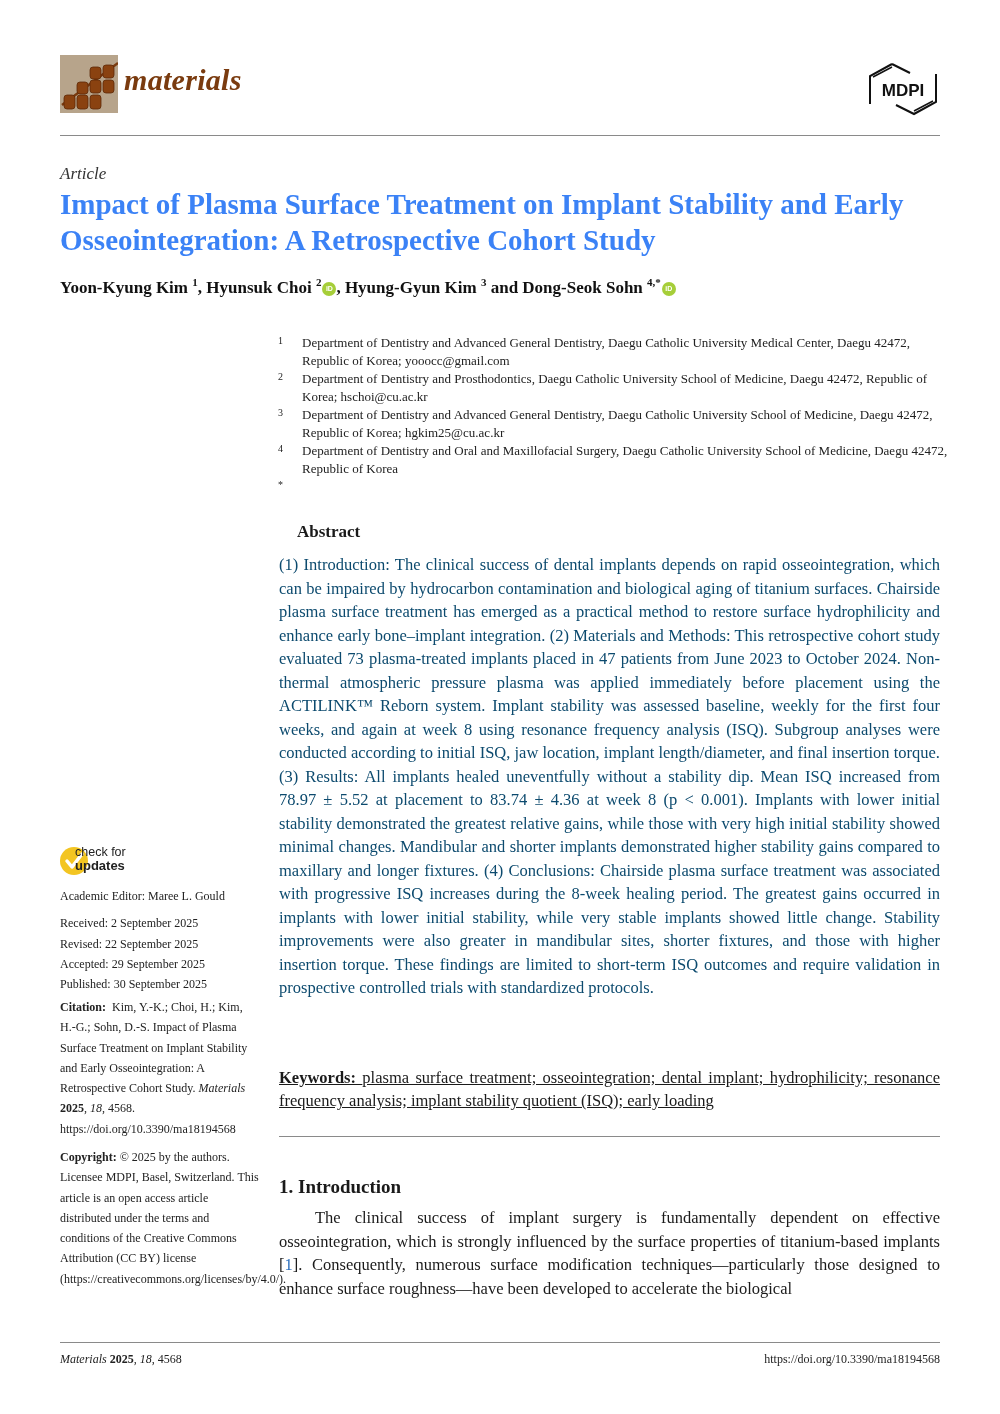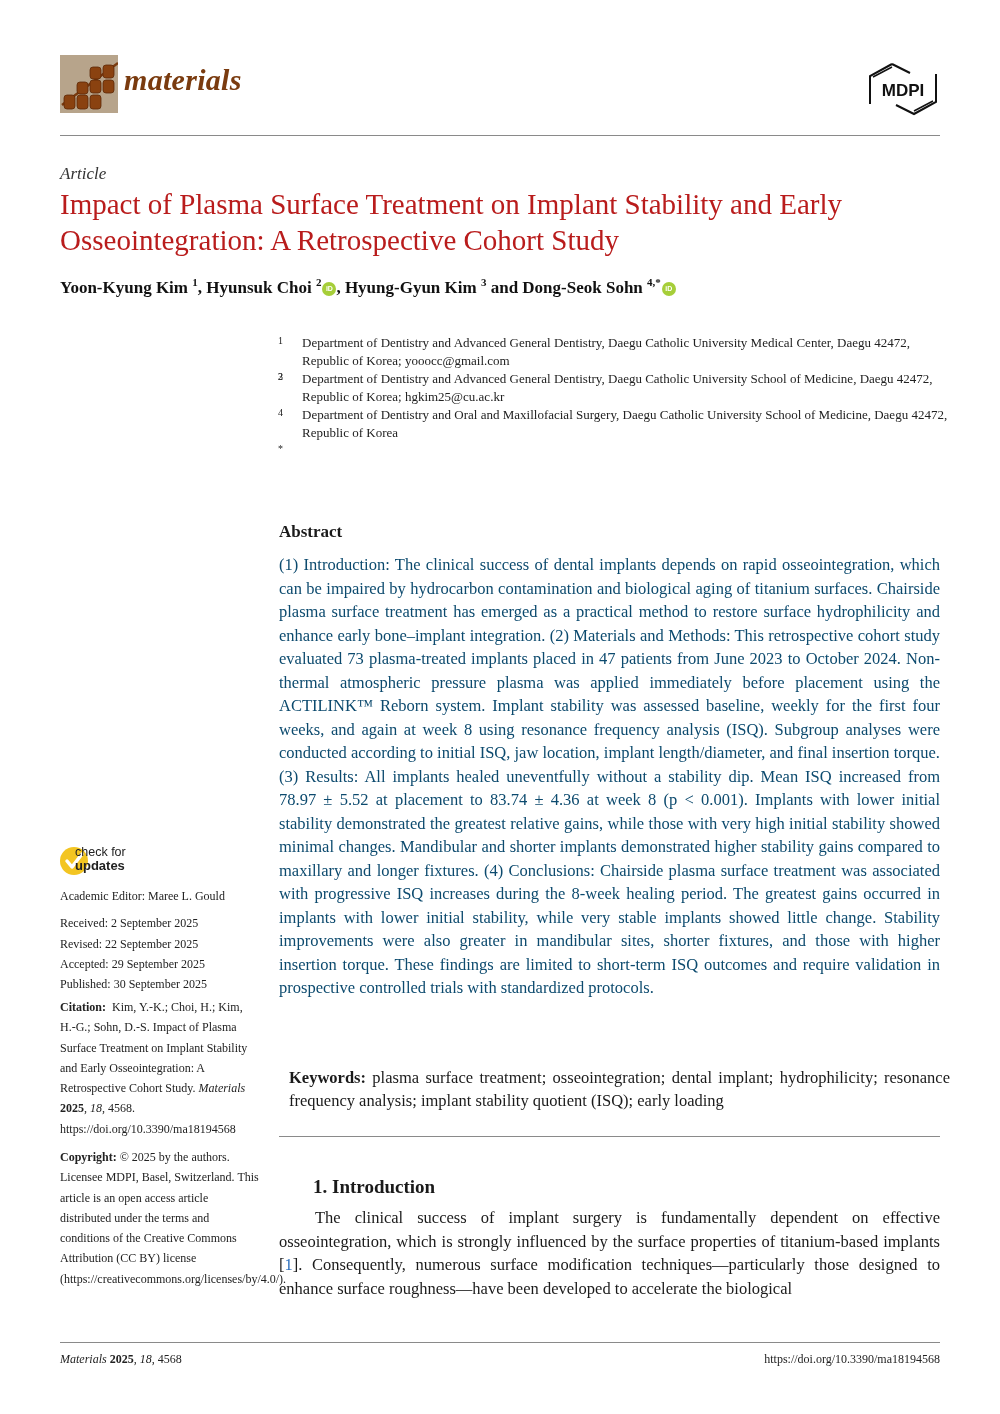--- a/index.html
+++ b/index.html
@@ -7,39 +7,39 @@
          font-family: "Liberation Serif", "DejaVu Serif", serif; color: #1a1a1a; }
   .abs { position: absolute; }
 
   
   #journal-logo { left: 60px; top: 55px; width: 58px; height: 58px; background: #b9a78f; overflow: hidden; }
   #journal-name { left: 124px; top: 63px; font-size: 30px; font-style: italic; font-weight: bold; color: #7a3b0f; letter-spacing: 0.3px; }
   #publisher-logo { left: 864px; top: 62px; width: 78px; height: 54px; }
   #header-rule { left: 60px; top: 135px; width: 880px; height: 1px; background: #8a8a8a; }
 
   #article-type { left: 60px; top: 164px; font-size: 17px; font-style: italic; color: #333; }
-  #title { left: 60px; top: 186px; width: 880px; font-size: 29px; font-weight: normal; line-height: 36px; color: #b91c1c; }
+  #title { left: 60px; top: 186px; width: 880px; font-size: 29px; font-weight: bold; line-height: 36px; color: #3b82f6; }
   #authors { left: 60px; top: 276px; font-size: 17px; font-weight: bold; color: #111; white-space: nowrap; }
   #authors sup { font-size: 11px; font-weight: bold; }
   .orcid { display: inline-block; width: 14px; height: 14px; border-radius: 50%; background: #a6ce39; color: #fff;
            font-family: "Liberation Sans", sans-serif; font-size: 7px; font-weight: bold; text-align: center; line-height: 14px; vertical-align: 2px; margin-left: 1px; }
 
   
   #affiliations { left: 278px; top: 334px; width: 670px; font-size: 13px; line-height: 18px; color: #222; }
   .aff { position: relative; padding-left: 24px; }
   .aff-num { position: absolute; left: 0; top: -2px; font-size: 10px; }
 
   
-  #abstract-heading { left: 279px; top: 522px; font-size: 17px; font-weight: bold; }
+  #abstract-heading { left: 297px; top: 522px; font-size: 17px; font-weight: bold; }
   #abstract-body { left: 279px; top: 553px; width: 661px; font-size: 16.5px; line-height: 23.5px; text-align: justify; color: #0c4a6e; }
-  #keywords { left: 289px; top: 1066px; width: 661px; font-size: 16.5px; line-height: 23px; text-align: justify; }
+  #keywords { left: 279px; top: 1066px; width: 661px; font-size: 16.5px; line-height: 23px; text-align: justify; text-decoration: underline; }
   #keywords b { font-weight: bold; }
   #mid-rule { left: 279px; top: 1136px; width: 661px; height: 1px; background: #8a8a8a; }
 
-  #intro-heading { left: 279px; top: 1176px; font-size: 19px; font-weight: bold; margin-left: 34px; }
+  #intro-heading { left: 279px; top: 1176px; font-size: 19px; font-weight: bold; }
   #intro-body { left: 279px; top: 1206px; width: 661px; font-size: 16.5px; line-height: 23.5px; text-align: justify; text-indent: 36px; }
   .cite-link { color: #2a6ebd; }
 
   
   #check-updates { left: 60px; top: 845px; width: 200px; height: 34px; }
   .cu-circle { position: absolute; left: 0; top: 2px; width: 28px; height: 28px; border-radius: 50%; background: #f3c522; }
   .cu-text { position: absolute; left: 15px; top: 1px; font-family: "Liberation Sans", sans-serif; font-size: 12.5px; line-height: 13px; color: #222; }
   .cu-text b { font-weight: bold; font-size: 13px; }
   #sidebar { left: 60px; top: 886px; width: 200px; font-size: 12px; color: #222; }
   .side-line { line-height: 20.3px; }
@@ -92,21 +92,21 @@
   <span>Hyunsuk Choi</span>
   <sup>2</sup><span class="orcid">iD</span><span>, </span>
   <span>Hyung-Gyun Kim</span>
   <sup>3</sup><span> and </span>
   <span>Dong-Seok Sohn</span>
   <sup>4,*</sup><span class="orcid">iD</span>
 </div>
 
 <div id="affiliations" class="abs">
   <div class="aff"><span class="aff-num">1</span><span>Department of Dentistry and Advanced General Dentistry, Daegu Catholic University Medical Center, Daegu 42472, Republic of Korea; yooocc@gmail.com</span></div>
-  <div class="aff"><span class="aff-num">2</span></div>
+  <div class="aff"><span class="aff-num">2</span><span>Department of Dentistry and Prosthodontics, Daegu Catholic University School of Medicine, Daegu 42472, Republic of Korea; hschoi@cu.ac.kr</span></div>
   <div class="aff"><span class="aff-num">3</span><span>Department of Dentistry and Advanced General Dentistry, Daegu Catholic University School of Medicine, Daegu 42472, Republic of Korea; hgkim25@cu.ac.kr</span></div>
   <div class="aff"><span class="aff-num">4</span><span>Department of Dentistry and Oral and Maxillofacial Surgery, Daegu Catholic University School of Medicine, Daegu 42472, Republic of Korea</span></div>
   <div class="aff"><span class="aff-num">*</span></div>
 </div>
 
 <div id="abstract-heading" class="abs">Abstract</div>
 <div id="abstract-body" class="abs">(1) Introduction: The clinical success of dental implants depends on rapid osseointegration, which can be impaired by hydrocarbon contamination and biological aging of titanium surfaces. Chairside plasma surface treatment has emerged as a practical method to restore surface hydrophilicity and enhance early bone–implant integration. (2) Materials and Methods: This retrospective cohort study evaluated 73 plasma-treated implants placed in 47 patients from June 2023 to October 2024. Non-thermal atmospheric pressure plasma was applied immediately before placement using the ACTILINK™ Reborn system. Implant stability was assessed baseline, weekly for the first four weeks, and again at week 8 using resonance frequency analysis (ISQ). Subgroup analyses were conducted according to initial ISQ, jaw location, implant length/diameter, and final insertion torque. (3) Results: All implants healed uneventfully without a stability dip. Mean ISQ increased from 78.97 ± 5.52 at placement to 83.74 ± 4.36 at week 8 (p &lt; 0.001). Implants with lower initial stability demonstrated the greatest relative gains, while those with very high initial stability showed minimal changes. Mandibular and shorter implants demonstrated higher stability gains compared to maxillary and longer fixtures. (4) Conclusions: Chairside plasma surface treatment was associated with progressive ISQ increases during the 8-week healing period. The greatest gains occurred in implants with lower initial stability, while very stable implants showed little change. Stability improvements were also greater in mandibular sites, shorter fixtures, and those with higher insertion torque. These findings are limited to short-term ISQ outcomes and require validation in prospective controlled trials with standardized protocols.</div>
 <div id="keywords" class="abs">
   <b>Keywords:</b>
   <span>plasma surface treatment; osseointegration; dental implant; hydrophilicity; resonance frequency analysis; implant stability quotient (ISQ); early loading</span>

